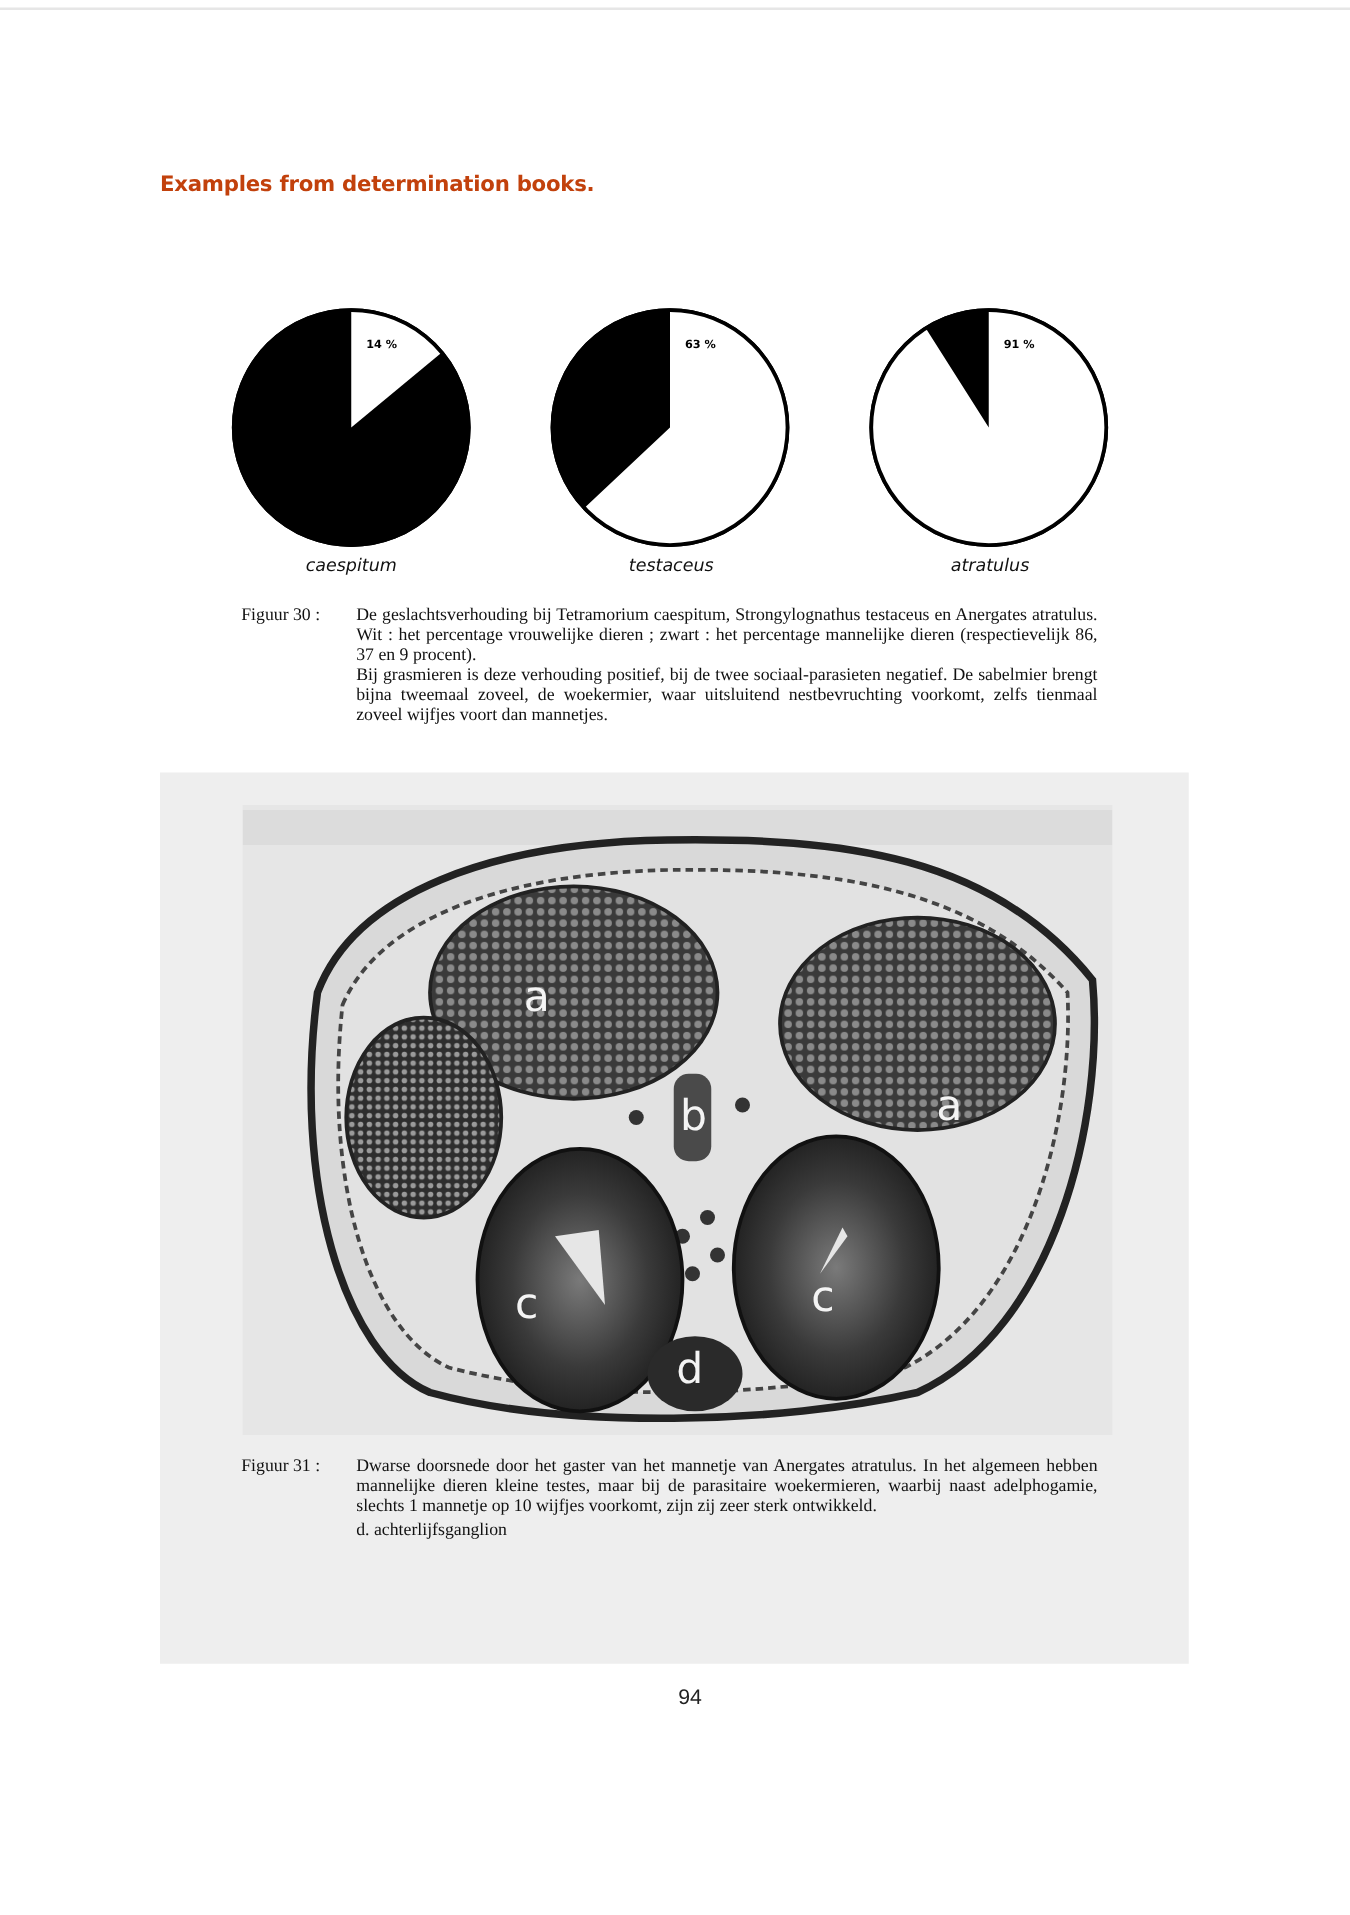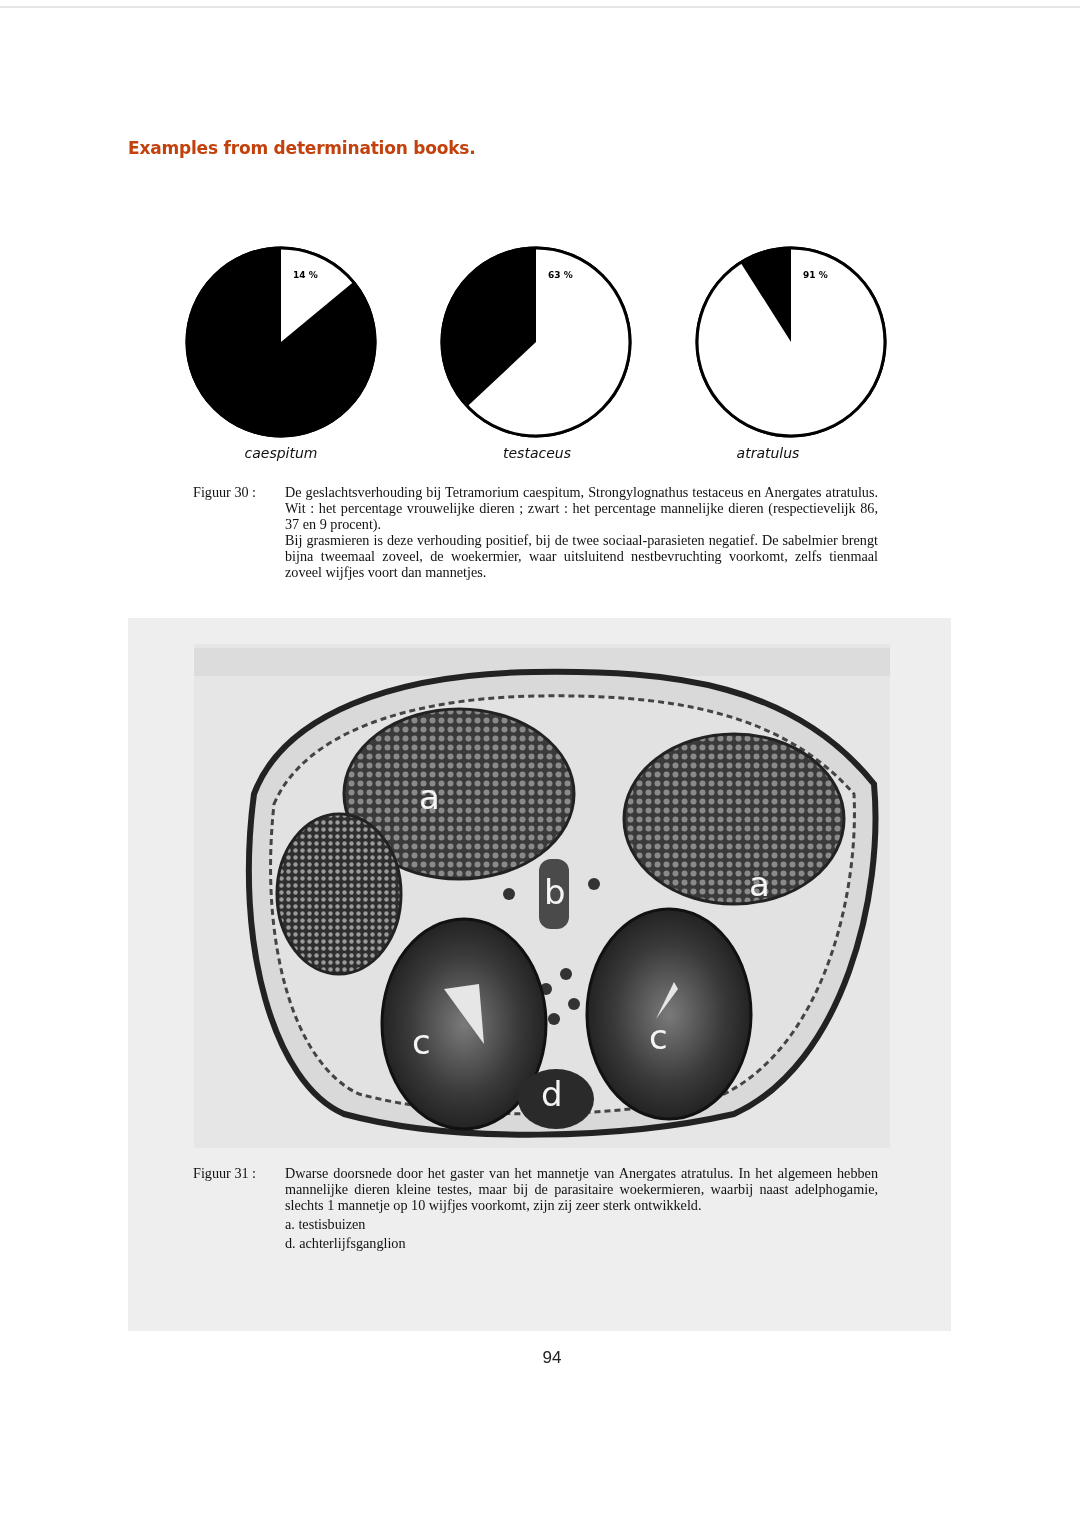--- a/index.html
+++ b/index.html
@@ -56,21 +56,21 @@
       </g>
       <g>
         <circle cx="611" cy="102" r="94" fill="#000000" stroke="#000" stroke-width="3"></circle>
         <path d="M611,102 L611,8 A94,94 0 1 1 560.6322812719743,22.63317500281056 Z" fill="#ffffff"></path>
         <circle cx="611" cy="102" r="94" fill="none" stroke="#000" stroke-width="3"></circle>
         <text x="623" y="38" font-family="DejaVu Sans, sans-serif" font-size="9" font-weight="bold" fill="#000">91 %</text>
       </g>
     </svg>
   <div class="pie-label" style="left:1px">caespitum</div>
   <div class="pie-label" style="left:257px">testaceus</div>
-  <div class="pie-label" style="left:488px">atratulus</div>
+  <div class="pie-label" style="left:512px">atratulus</div>
 </div>
 
 <div class="caption">
   <div class="cap-num" style="left:193px; top:484px;">Figuur 30 :</div>
   <div class="cap-body" style="left:285px; top:484px; width:593px;">
     <p>De geslachtsverhouding bij Tetramorium caespitum, Strongylognathus testaceus en Anergates atratulus. Wit : het percentage vrouwelijke dieren ; zwart : het percentage mannelijke dieren (respectievelijk 86, 37 en 9 procent).</p>
     <p>Bij grasmieren is deze verhouding positief, bij de twee sociaal-parasieten negatief. De sabelmier brengt bijna tweemaal zoveel, de woekermier, waar uitsluitend nestbevruchting voorkomt, zelfs tienmaal zoveel wijfjes voort dan mannetjes.</p>
   </div>
 </div>
 
@@ -126,19 +126,18 @@
       <text class="micro-label" x="347" y="462">d</text>
     </svg>
   </div>
 </div>
 
 <div class="caption">
   <div class="cap-num" style="left:193px; top:1165px;text-align:center;">Figuur 31 :</div>
   <div class="cap-body" style="left:285px; top:1165px; width:593px;">
     <p>Dwarse doorsnede door het gaster van het mannetje van Anergates atratulus. In het algemeen hebben mannelijke dieren kleine testes, maar bij de parasitaire woekermieren, waarbij naast adelphogamie, slechts 1 mannetje op 10 wijfjes voorkomt, zijn zij zeer sterk ontwikkeld.</p>
     <ul class="legend-list">
-      <li>a. testisbuizen</li>
       <li>d. achterlijfsganglion</li>
     </ul>
   </div>
 </div>
 
 <div class="page-number">94</div>
 
 </body></html>

